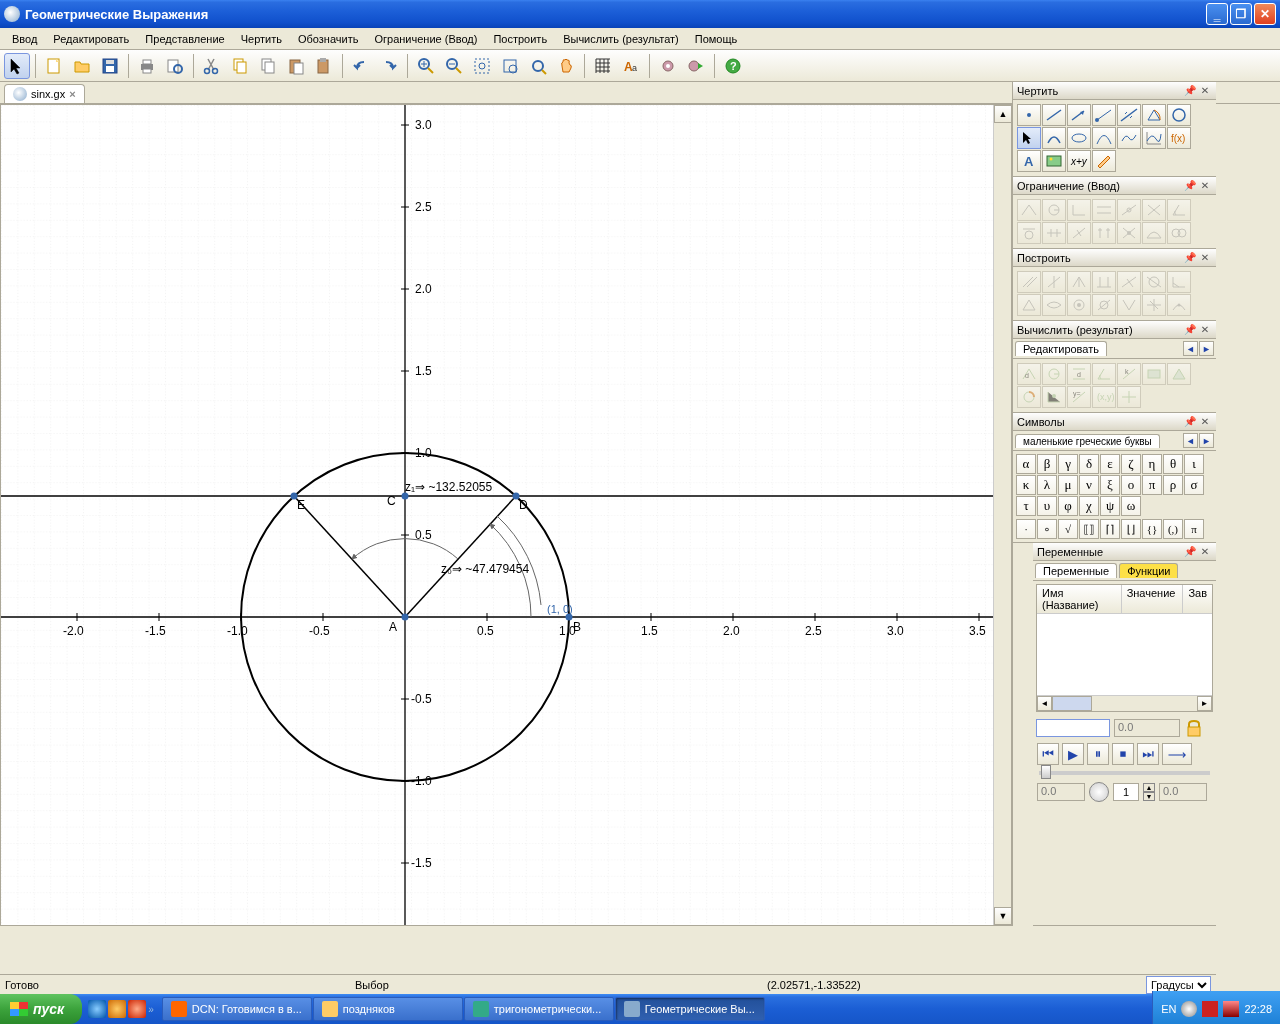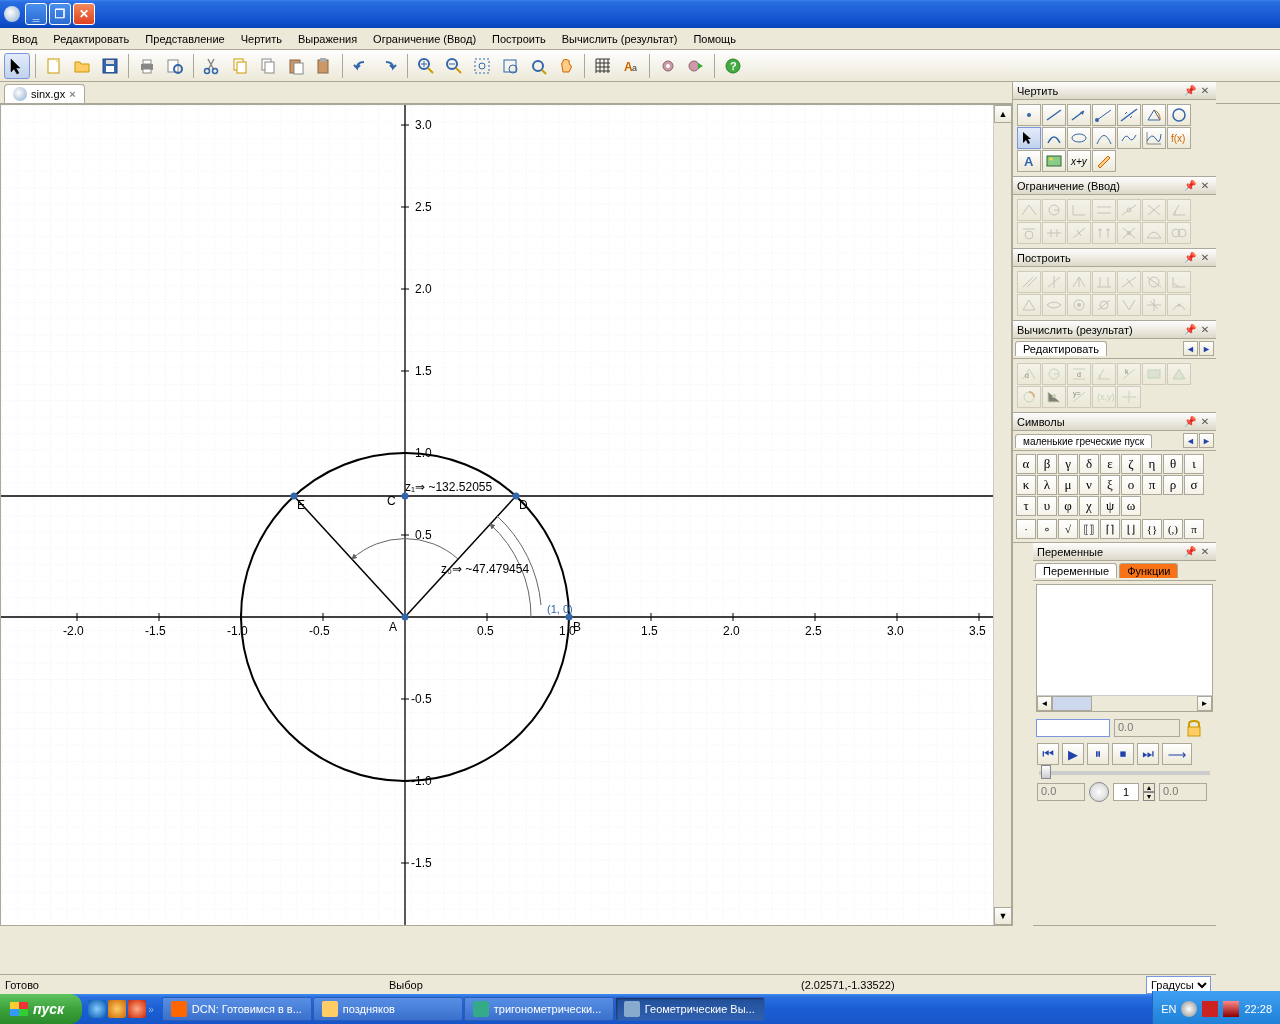--- a/index.html
+++ b/index.html
@@ -205,21 +205,21 @@
 .subtab {
   background: #fff;
   border: 1px solid #aca899;
   border-bottom: none;
   border-radius: 3px 3px 0 0;
   padding: 1px 7px;
   margin-left: 2px;
   font-size: 11px;
 }
 .subtab.inactive {
-  background: #f97316;
+  background: #fde047;
 }
 .lr-btns {
   display: flex; gap: 1px; margin-left: auto; margin-right: 2px;
 }
 .lr {
   width: 15px; height: 15px;
   background: linear-gradient(#fff,#ece9d8);
   border: 1px solid #aca899;
   font-size: 9px;
   display:flex;align-items:center;justify-content:center;
@@ -407,33 +407,34 @@
 .tray-time { font-size: 11px; }
 
 svg.ico { width: 18px; height: 18px; }
 svg.toolico { width: 20px; height: 18px; }
 </style>
 </head>
 <body>
 
 <div class="titlebar">
   <div class="app-icon"></div>
+  <div class="title">Геометрические Выражения</div>
   <div class="winbtns">
     <div class="wb min">‗</div>
     <div class="wb max">❐</div>
     <div class="wb close">✕</div>
   </div>
 </div>
 
 <div class="menubar">
   <div>Ввод</div>
   <div>Редактировать</div>
   <div>Представление</div>
   <div>Чертить</div>
-  <div>Выражения</div>
+  <div>Обозначить</div>
   <div>Ограничение (Ввод)</div>
   <div>Построить</div>
   <div>Вычислить (результат)</div>
   <div>Помощь</div>
 </div>
 
 <div class="toolbar">
   <div class="tbtn sel">
       <svg class="ico">
         <path d="M3 2 L3 15 L6 12 L9 17 L11 16 L8 11 L12 11 Z" fill="#000" stroke="#000" stroke-width="0.5"></path>
@@ -1121,21 +1122,21 @@
   </div>
 
   <div class="panel">
     <div class="panel-title">
       <span>Символы</span>
       <div class="spacer"></div>
       <div class="pbtn">📌</div>
       <div class="pbtn">✕</div>
     </div>
     <div class="subtab-strip">
-      <div class="subtab" style="font-size:10px">маленькие греческие пуск</div>
+      <div class="subtab" style="font-size:10px">маленькие греческие буквы</div>
       <div class="lr-btns">
         <div class="lr">◄</div>
         <div class="lr">►</div>
       </div>
     </div>
     <div class="panel-body" style="padding:0;">
       <div class="symbol-grid" id="greek-grid">
           <div class="sym">α</div>
           <div class="sym">β</div>
           <div class="sym">γ</div>
@@ -1180,20 +1181,25 @@
       <span>Переменные</span>
       <div class="spacer"></div>
       <div class="pbtn">📌</div>
       <div class="pbtn">✕</div>
     </div>
     <div class="subtab-strip">
       <div class="subtab">Переменные</div>
       <div class="subtab inactive">Функции</div>
     </div>
     <div class="var-table">
+      <div class="var-head">
+        <div style="width:85px">Имя (Название)</div>
+        <div style="width:62px">Значение</div>
+        <div style="flex:1;border-right:none">Зав</div>
+      </div>
       <div class="var-body"></div>
       <div class="var-hs">
         <div class="sl">◄</div>
           <div class="th"></div>
           <div class="tr"></div>
           <div class="sl">►</div>
       </div>
     </div>
     <div class="var-ctrl-row">
       <input type="text" style="">
@@ -1224,21 +1230,21 @@
         <div style="width:12px;height:9px;border:1px solid #888;font-size:7px;text-align:center;background:#ece9d8;">▲</div>
         <div style="width:12px;height:9px;border:1px solid #888;font-size:7px;text-align:center;background:#ece9d8;">▼</div>
       </div>
       <div class="num">0.0</div>
     </div>
   </div>
 
 </div>
 
 <div class="statusbar">
-  <div style="width:384px">Готово</div>
+  <div style="width:350px">Готово</div>
   <div style="width:412px">Выбор</div>
   <div style="flex:1">(2.02571,-1.33522)</div>
   <select>
     <option>Градусы</option>
   </select>
 </div>
 
 <div class="taskbar">
   <div class="start-btn">
     <div class="flag"></div>

